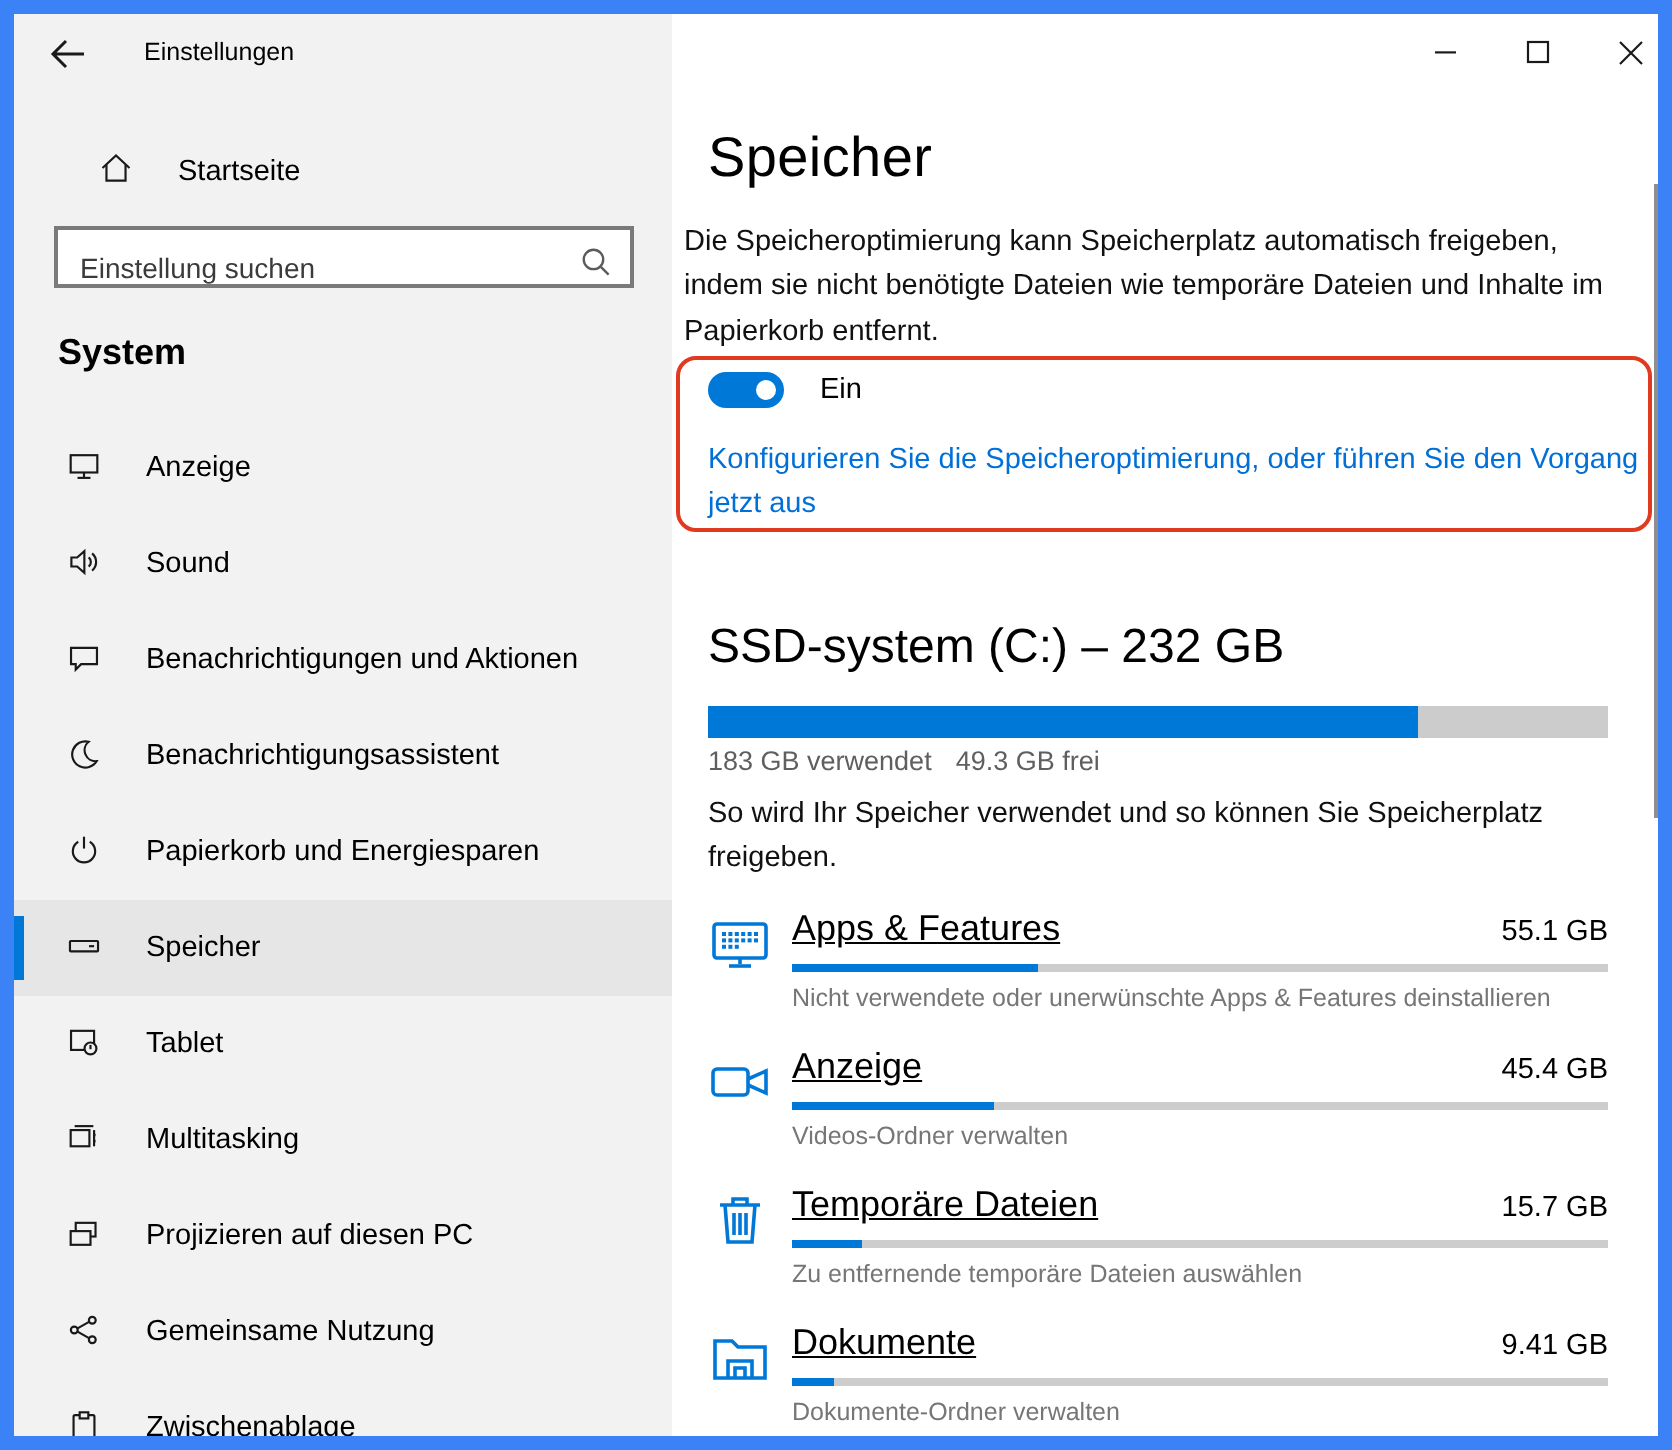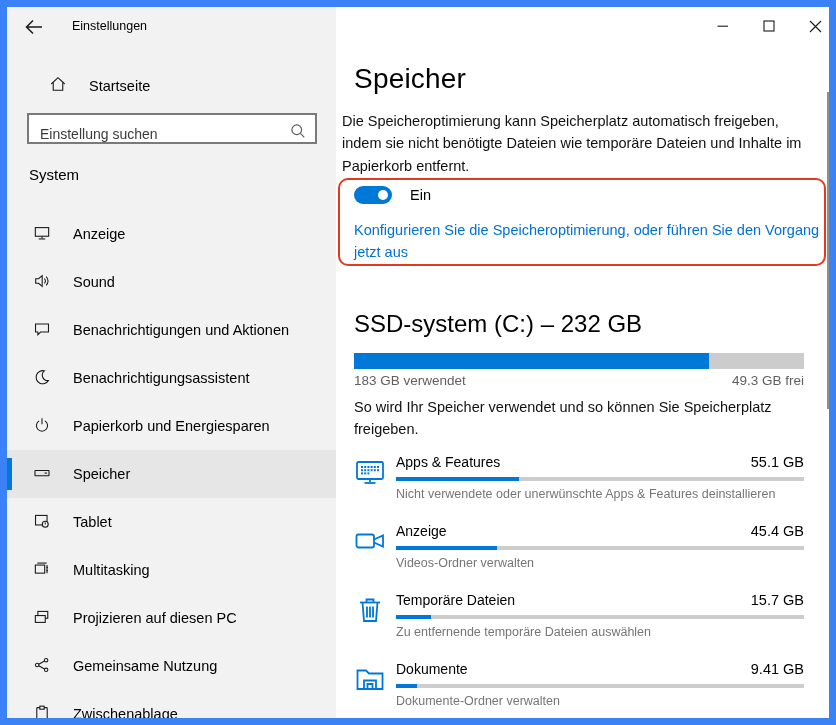--- a/index.html
+++ b/index.html
@@ -22,21 +22,21 @@
   .search-box {
     position:absolute; left:20px; top:106px; width:290px; height:31px;
     background:#fff; border:2px solid #7a7a7a; display:flex; align-items:flex-end;
   }
   .search-input {
     flex:1; border:none; outline:none; background:transparent;
     font-family:"Liberation Sans", sans-serif; font-size:14px; color:#333; padding:0 0 0 11px;
   }
   .search-input::placeholder { color:#3b3b3b; opacity:1; }
   .search-glyph { width:26px; height:20px; flex:0 0 auto; }
-  .section-header { position:absolute; left:22px; top:159px; font-size:15px; font-weight:normal; color:#000; }
+  .section-header { position:absolute; left:22px; top:159px; font-size:18px; font-weight:bold; color:#000; }
   .nav { position:absolute; left:0; top:203px; width:100%; }
   .nav-item { position:relative; height:48px; cursor:pointer;padding-left:27px; }
   .nav-item .nav-icon { position:absolute; left:26px; top:14px; }
   .nav-item .nav-label { position:absolute; left:66px; top:16px; font-size:14.5px; color:#000; white-space:nowrap; }
   .nav-item.selected { background:#e6e6e6; }
   .nav-item.selected::before {
     content:""; position:absolute; left:0; top:8px; width:5px; height:32px; background:#0078d7;
   }
   
   .main { position:absolute; left:329px; top:0; width:505px; height:100%; background:#fff; }
@@ -49,28 +49,28 @@
     border:2px solid #e03a21; border-radius:10px; pointer-events:none; z-index:5;
   }
   .toggle-row { position:absolute; left:18px; top:178px; height:20px; display:flex; align-items:center; }
   .toggle { position:relative; width:38px; height:18px; border-radius:9px; background:#0078d7; cursor:pointer; }
   .toggle .knob { position:absolute; right:4px; top:4px; width:10px; height:10px; border-radius:50%; background:#fff; }
   .toggle-label { margin-left:18px; font-size:14.5px; color:#000; }
   .config-link { position:absolute; left:18px; top:212px; width:468px; font-size:14.5px; line-height:1.55; color:#0070d8; cursor:pointer; }
   .drive-title { position:absolute; left:18px; top:303px; font-size:24px; font-weight:300; color:#000; }
   .drive-bar { position:absolute; left:18px; top:346px; width:450px; height:16px; background:#cccccc; }
   .drive-bar .fill { height:100%; background:#0078d7; }
-  .drive-labels { position:absolute; left:18px; top:366px; width:450px; display:flex; justify-content:space-between; font-size:13.5px; color:#5f5f5f; }
+  .drive-labels { position:absolute; left:18px; top:366px; width:450px; display:flex; font-size:13.5px; color:#5f5f5f;gap:12px; }
   .usage-intro { position:absolute; left:18px; top:390px; width:445px; font-size:14.5px; line-height:1.5; color:#111; }
   .categories { position:absolute; left:18px; top:440px; width:450px; }
   .cat-item { position:relative; height:69px; cursor:pointer; }
   .cat-icon { position:absolute; left:0; top:9px; width:32px; height:32px; }
   .cat-body { position:absolute; left:42px; top:7px; right:0; }
   .cat-head { display:flex; justify-content:space-between; align-items:baseline; }
-  .cat-name { font-size:14px; color:#000; }
+  .cat-name { font-size:18px; color:#000;text-decoration:underline; }
   .cat-size { font-size:14.5px; color:#000; }
   .cat-bar { margin-top:7px; width:100%; height:4px; background:#cdcdcd; }
   .cat-bar .fill { height:100%; background:#0078d7; }
   .cat-caption { margin-top:6px; font-size:12.5px; color:#767676; }
   .scroll-thumb { position:absolute; left:820px; top:85px; width:3px; height:317px; background:#8f8f8f; cursor:pointer; }
   svg { display:block; }
 </style>
 </head>
 <body>
 

